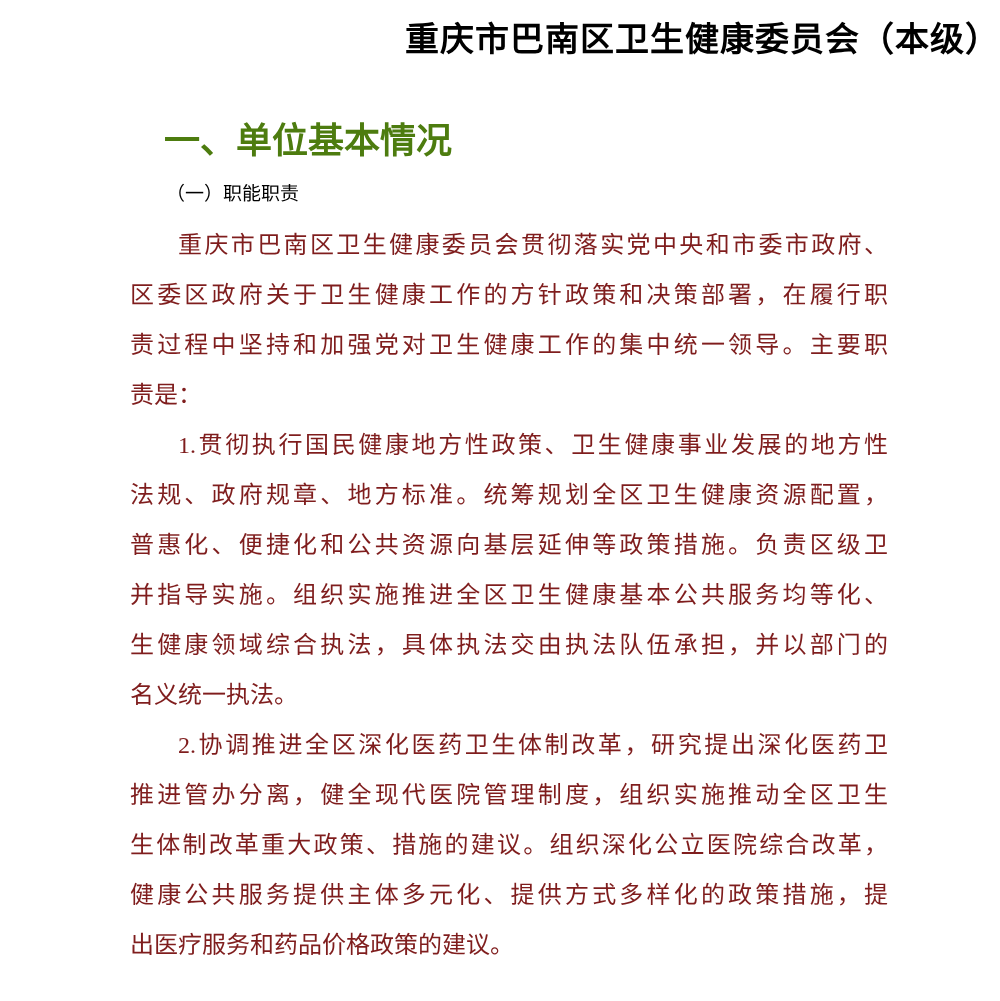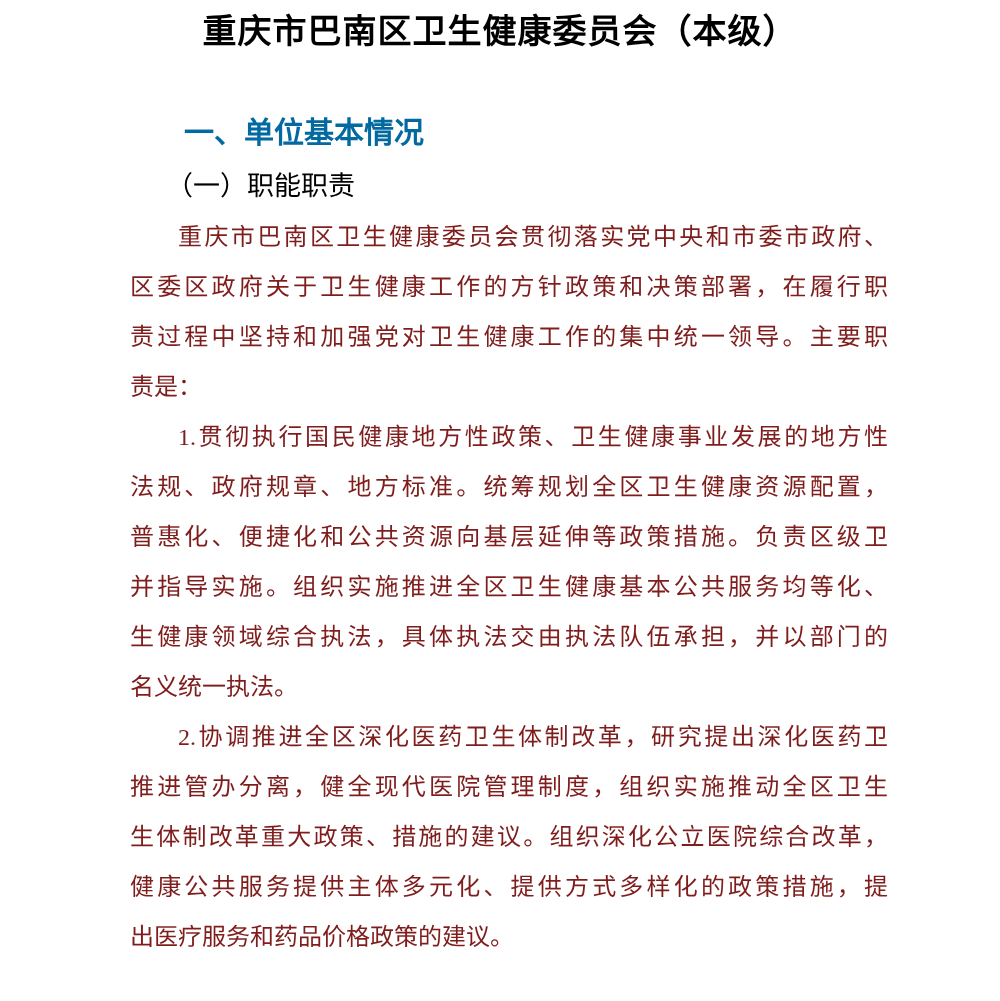--- a/index.html
+++ b/index.html
@@ -13,46 +13,46 @@
     overflow: hidden;
     color: #000000;
     font-family: "Liberation Serif", serif;
   }
   .page {
     width: 1000px;
     height: 1001px;
     background: #ffffff;
   }
   .title-block {
-    padding-top: 9px;
+    padding-top: 17px;
     width: 1000px;
-    text-align: center;
+    text-align: right;
   }
   .title-line {
     font-family: "Liberation Serif", serif;
     font-weight: 700;
     font-size: 34px;
     line-height: 45px;
     letter-spacing: 1px;
     color: #000000;
   }
   .content {
     padding: 0 112px 0 130px;
   }
   .section-heading {
     font-family: "Liberation Sans", sans-serif;
     font-weight: 700;
-    font-size: 30px;
+    font-size: 36px;
     line-height: 30px;
-    margin: 64px 0 0 54px;
-    color: #0369a1;
+    margin: 64px 0 0 34px;
+    color: #4d7c0f;
   }
   .subsection-heading {
     font-family: "Liberation Serif", serif;
-    font-size: 27px;
+    font-size: 19px;
     line-height: 32px;
     margin: 22px 0 0 36px;
     color: #000000;
   }
   .paragraphs {
     margin-top: 10px;
   }
   .line {
     box-sizing: border-box;
     width: 758px;

